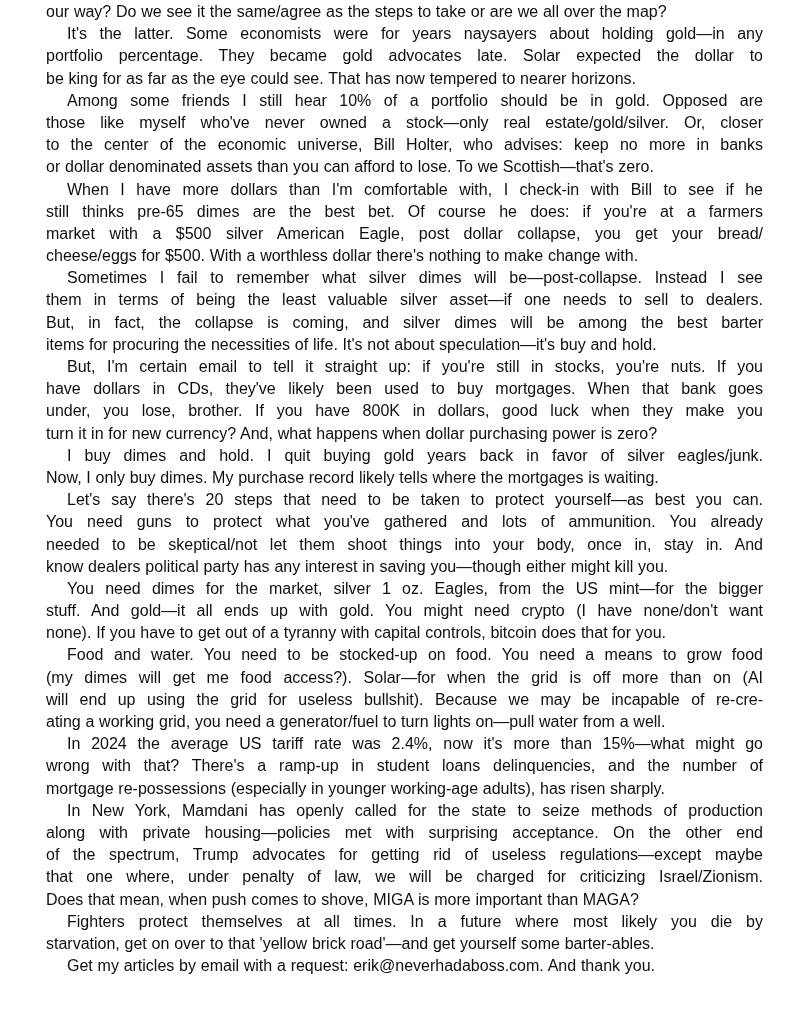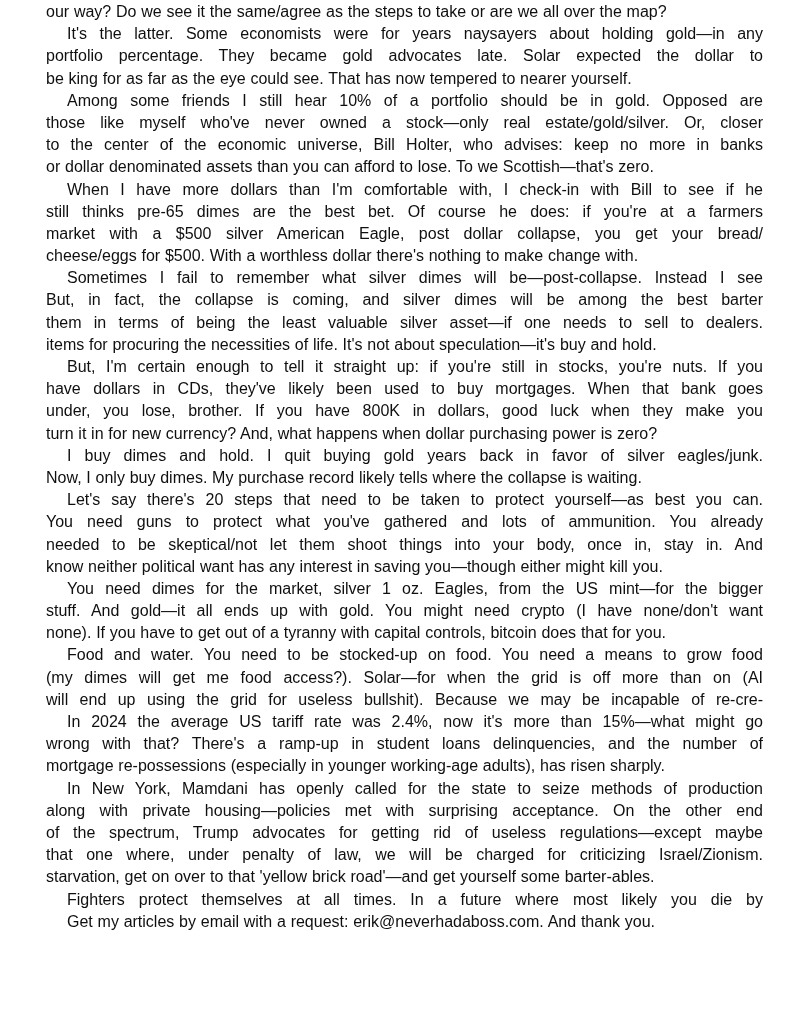--- a/index.html
+++ b/index.html
@@ -42,78 +42,80 @@
 <body>
 
 <div class="page">
   <div id="article-text">
       <div class="para">
         <div class="line last">our way? Do we see it the same/agree as the steps to take or are we all over the map?</div>
       </div>
       <div class="para">
         <div class="line indent">It's the latter. Some economists were for years naysayers about holding gold—in any</div>
         <div class="line">portfolio percentage. They became gold advocates late. Solar expected the dollar to</div>
-        <div class="line last">be king for as far as the eye could see. That has now tempered to nearer yourself.</div>
+        <div class="line last">be king for as far as the eye could see. That has now tempered to nearer horizons.</div>
       </div>
       <div class="para">
         <div class="line indent">Among some friends I still hear 10% of a portfolio should be in gold. Opposed are</div>
         <div class="line">those like myself who've never owned a stock—only real estate/gold/silver. Or, closer</div>
         <div class="line">to the center of the economic universe, Bill Holter, who advises: keep no more in banks</div>
         <div class="line last">or dollar denominated assets than you can afford to lose. To we Scottish—that's zero.</div>
       </div>
       <div class="para">
         <div class="line indent">When I have more dollars than I'm comfortable with, I check-in with Bill to see if he</div>
         <div class="line">still thinks pre-65 dimes are the best bet. Of course he does: if you're at a farmers</div>
         <div class="line">market with a $500 silver American Eagle, post dollar collapse, you get your bread/</div>
         <div class="line last">cheese/eggs for $500. With a worthless dollar there's nothing to make change with.</div>
       </div>
       <div class="para">
         <div class="line indent">Sometimes I fail to remember what silver dimes will be—post-collapse. Instead I see</div>
+        <div class="line">them in terms of being the least valuable silver asset—if one needs to sell to dealers.</div>
         <div class="line">But, in fact, the collapse is coming, and silver dimes will be among the best barter</div>
-        <div class="line">them in terms of being the least valuable silver asset—if one needs to sell to dealers.</div>
         <div class="line last">items for procuring the necessities of life. It's not about speculation—it's buy and hold.</div>
       </div>
       <div class="para">
-        <div class="line indent">But, I'm certain enough to tell it straight up: if you're still in stocks, you're nuts. If you</div>
+        <div class="line indent">But, I'm certain email to tell it straight up: if you're still in stocks, you're nuts. If you</div>
         <div class="line">have dollars in CDs, they've likely been used to buy mortgages. When that bank goes</div>
         <div class="line">under, you lose, brother. If you have 800K in dollars, good luck when they make you</div>
         <div class="line last">turn it in for new currency? And, what happens when dollar purchasing power is zero?</div>
       </div>
       <div class="para">
         <div class="line indent">I buy dimes and hold. I quit buying gold years back in favor of silver eagles/junk.</div>
-        <div class="line last">Now, I only buy dimes. My purchase record likely tells where the collapse is waiting.</div>
+        <div class="line last">Now, I only buy dimes. My purchase record likely tells where the mortgages is waiting.</div>
       </div>
       <div class="para">
         <div class="line indent">Let's say there's 20 steps that need to be taken to protect yourself—as best you can.</div>
         <div class="line">You need guns to protect what you've gathered and lots of ammunition. You already</div>
         <div class="line">needed to be skeptical/not let them shoot things into your body, once in, stay in. And</div>
-        <div class="line last">know neither political want has any interest in saving you—though either might kill you.</div>
+        <div class="line last">know dealers political party has any interest in saving you—though either might kill you.</div>
       </div>
       <div class="para">
         <div class="line indent">You need dimes for the market, silver 1 oz. Eagles, from the US mint—for the bigger</div>
         <div class="line">stuff. And gold—it all ends up with gold. You might need crypto (I have none/don't want</div>
         <div class="line last">none). If you have to get out of a tyranny with capital controls, bitcoin does that for you.</div>
       </div>
       <div class="para">
         <div class="line indent">Food and water. You need to be stocked-up on food. You need a means to grow food</div>
         <div class="line">(my dimes will get me food access?). Solar—for when the grid is off more than on (AI</div>
         <div class="line">will end up using the grid for useless bullshit). Because we may be incapable of re-cre-</div>
+        <div class="line last">ating a working grid, you need a generator/fuel to turn lights on—pull water from a well.</div>
       </div>
       <div class="para">
         <div class="line indent">In 2024 the average US tariff rate was 2.4%, now it's more than 15%—what might go</div>
         <div class="line">wrong with that? There's a ramp-up in student loans delinquencies, and the number of</div>
         <div class="line last">mortgage re-possessions (especially in younger working-age adults), has risen sharply.</div>
       </div>
       <div class="para">
         <div class="line indent">In New York, Mamdani has openly called for the state to seize methods of production</div>
         <div class="line">along with private housing—policies met with surprising acceptance. On the other end</div>
         <div class="line">of the spectrum, Trump advocates for getting rid of useless regulations—except maybe</div>
         <div class="line">that one where, under penalty of law, we will be charged for criticizing Israel/Zionism.</div>
+        <div class="line last">Does that mean, when push comes to shove, MIGA is more important than MAGA?</div>
       </div>
       <div class="para">
+        <div class="line indent">Fighters protect themselves at all times. In a future where most likely you die by</div>
         <div class="line last">starvation, get on over to that 'yellow brick road'—and get yourself some barter-ables.</div>
-        <div class="line indent">Fighters protect themselves at all times. In a future where most likely you die by</div>
       </div>
       <div class="para">
         <div class="line indent last">Get my articles by email with a request: erik@neverhadaboss.com. And thank you.</div>
       </div>
     </div>
 </div>
 
 </body></html>

